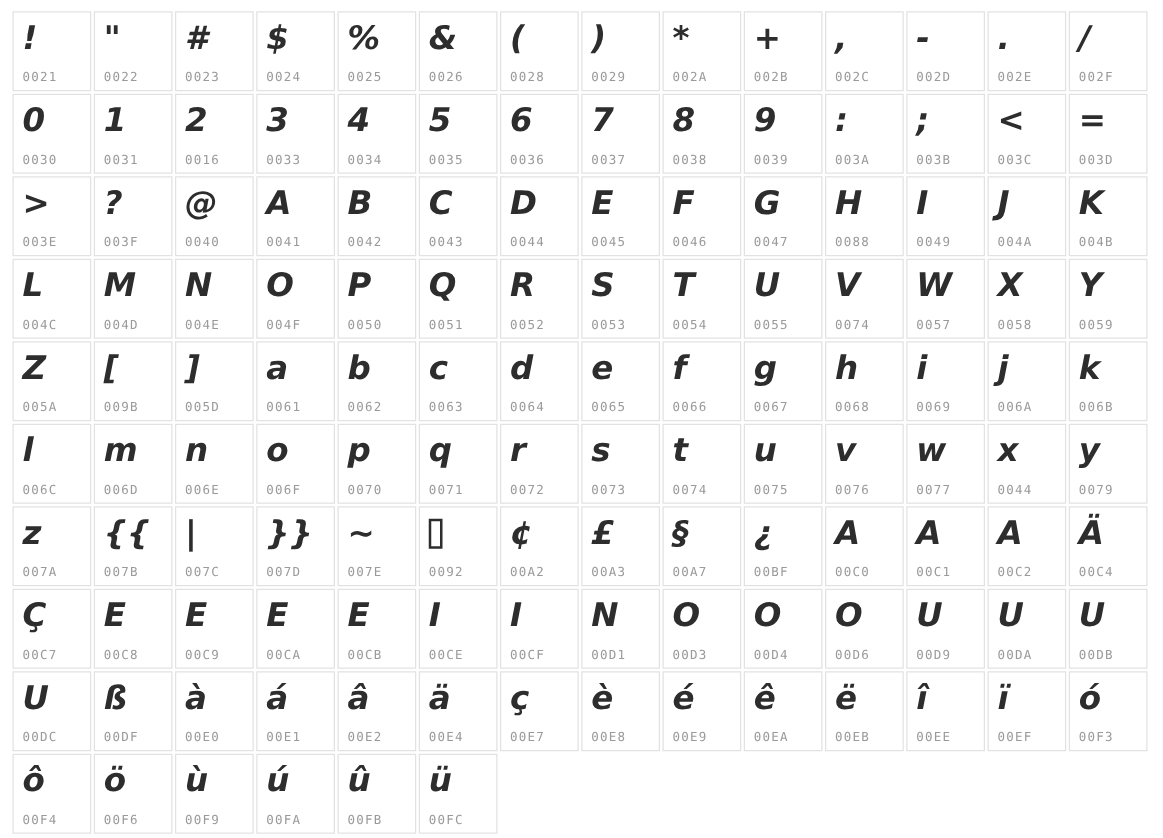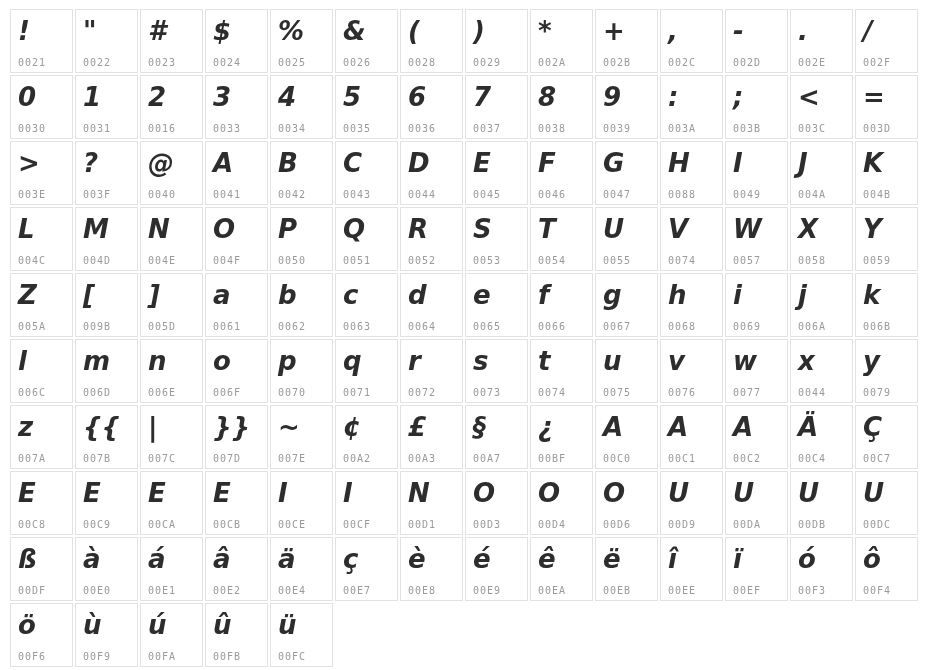--- a/index.html
+++ b/index.html
@@ -411,20 +411,24 @@
     </div>
     <div class="cell">
       <div class="glyph">}}</div>
       <div class="code">007D</div>
     </div>
     <div class="cell">
       <div class="glyph">~</div>
       <div class="code">007E</div>
     </div>
     <div class="cell">
+      <div class="glyph"><span class="notdef"></span></div>
+      <div class="code">0092</div>
+    </div>
+    <div class="cell">
       <div class="glyph">¢</div>
       <div class="code">00A2</div>
     </div>
     <div class="cell">
       <div class="glyph">£</div>
       <div class="code">00A3</div>
     </div>
     <div class="cell">
       <div class="glyph">§</div>
       <div class="code">00A7</div>

